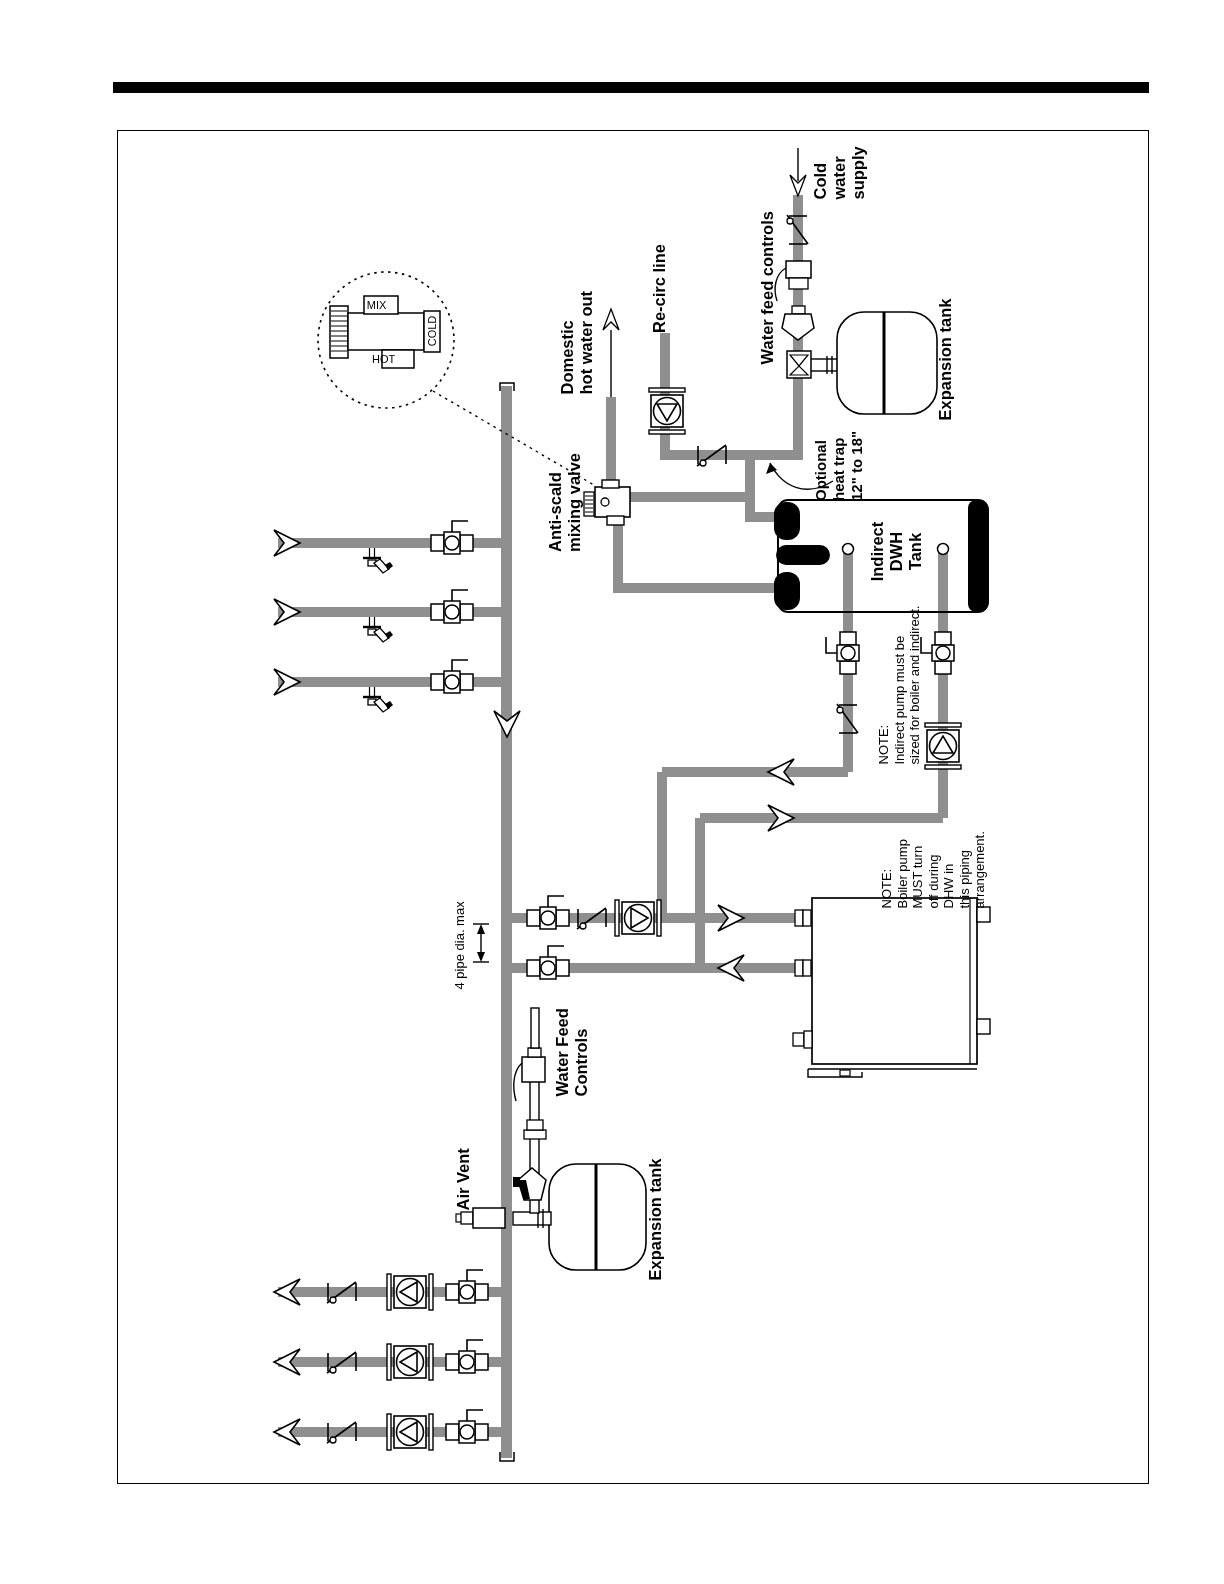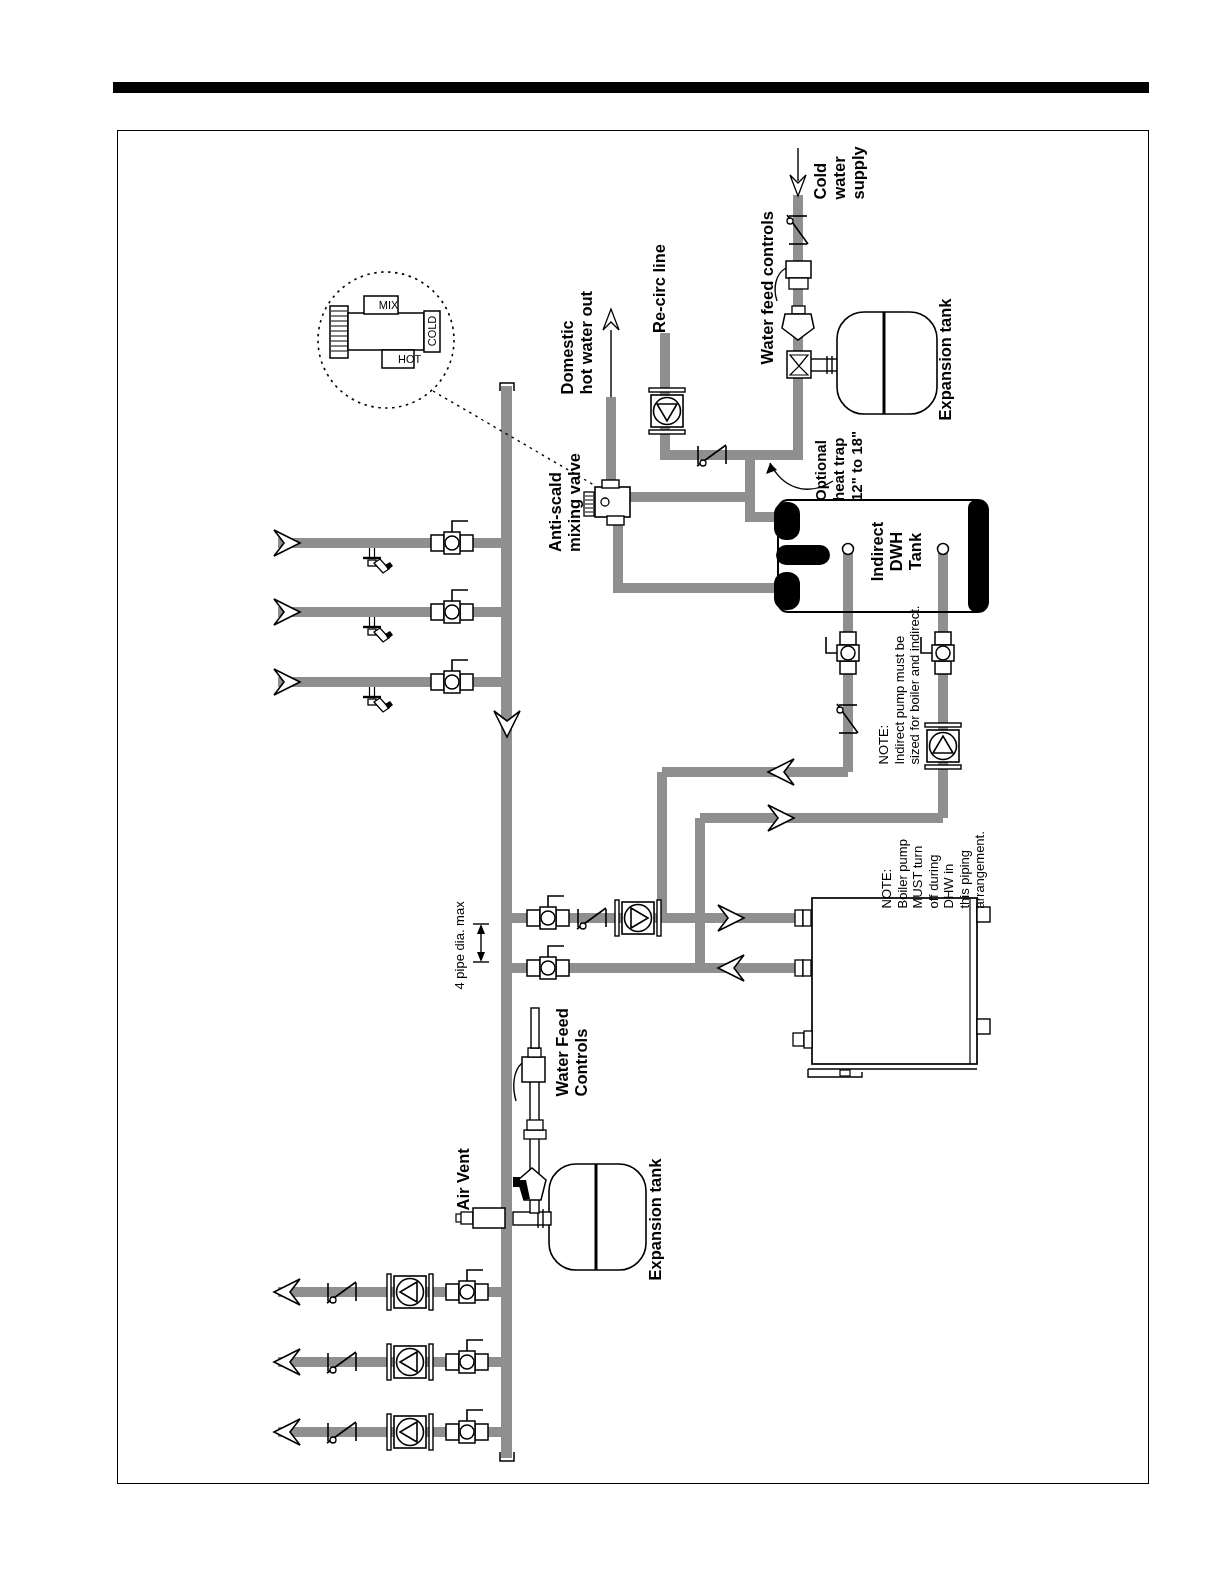--- a/index.html
+++ b/index.html
@@ -323,16 +323,16 @@
 
   <div class="rlabel small" style="left:412px;top:935px;width:94px;height:15px;">4 pipe dia. max</div>
 
   <div class="rlabel" style="left:524px;top:1030px;width:95px;height:38px;">Water Feed
 Controls</div>
 
   <div class="rlabel" style="left:429px;top:1167px;width:68px;height:19px;">Air Vent</div>
 
   <div class="rlabel" style="left:592px;top:1208px;width:126px;height:19px;">Expansion tank</div>
 
-  <div class="dlabel" style="left:364px;top:299px;width:49px;">MIX</div>
+  <div class="dlabel" style="left:352px;top:299px;width:49px;">MIX</div>
   <div class="dlabel rot" style="left:415px;top:325px;width:34px;">COLD</div>
-  <div class="dlabel" style="left:398px;top:353px;width:16px;">HOT</div>
+  <div class="dlabel" style="left:372px;top:353px;width:16px;">HOT</div>
 </div>
 
 </body></html>

